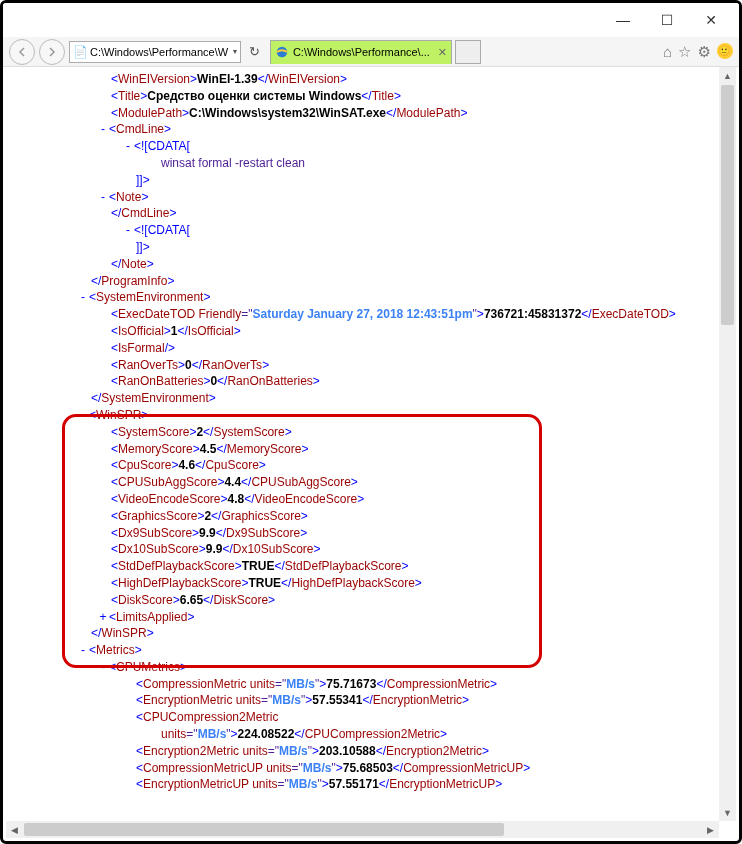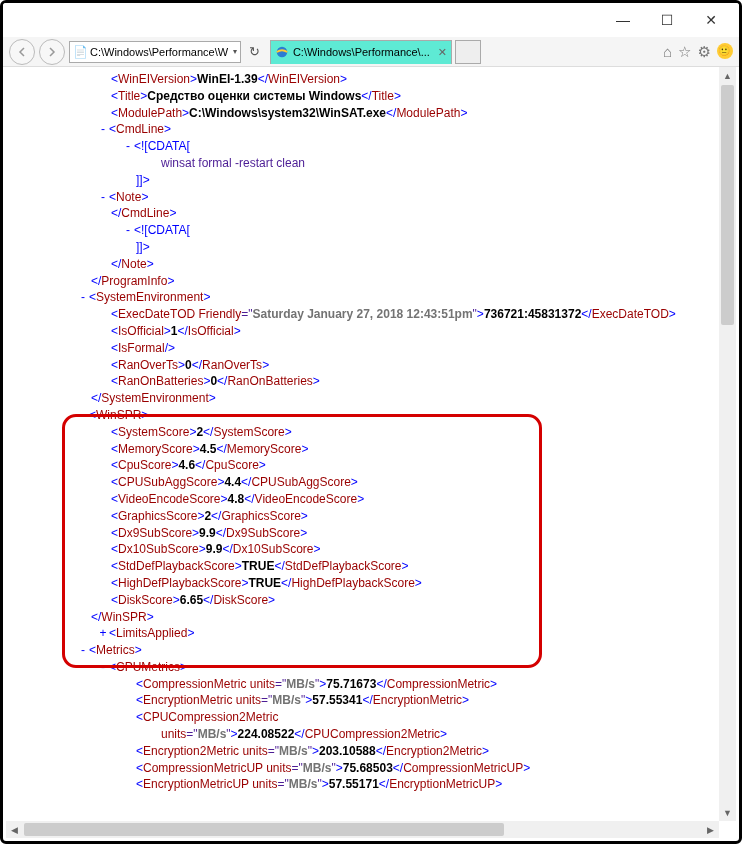--- a/index.html
+++ b/index.html
@@ -73,21 +73,21 @@
   }
   .refresh {
     font-size: 13px;
     color: #555;
     padding: 0 4px;
   }
   .tab {
     height: 24px;
     border: 1px solid #aaa;
     border-bottom: none;
-    background: #5eead4;
+    background: #bef264;
     display: flex;
     align-items: center;
     padding: 0 4px;
     font-size: 11px;
     width: 182px;
     margin-left: 2px;
   }
   .ie-icon {
     width: 14px;
     height: 14px;
@@ -146,21 +146,21 @@
     display: inline-block;
     width: 12px;
     margin-left: -14px;
     text-align: center;
     cursor: pointer;
   }
   .tag { color: #990000; }
   .angle { color: #0000ff; }
   .val { color: #000; font-weight: bold; }
   .attr { color: #990000; }
-  .attrval { color: #737373; font-weight: bold; }
+  .attrval { color: #3b82f6; font-weight: bold; }
   .txt { color: #4c1d95; }
   .highlight-box {
     position: absolute;
     border: 3px solid #d40000;
     border-radius: 14px;
     pointer-events: none;
   }
   .scrollbar-v {
     position: absolute;
     right: 3px;
@@ -303,22 +303,22 @@
   <div class="xml-line lev3"><span class="angle">&lt;</span><span class="tag">MemoryScore</span><span class="angle">&gt;</span><span class="val">4.5</span><span class="angle">&lt;/</span><span class="tag">MemoryScore</span><span class="angle">&gt;</span></div>
   <div class="xml-line lev3"><span class="angle">&lt;</span><span class="tag">CpuScore</span><span class="angle">&gt;</span><span class="val">4.6</span><span class="angle">&lt;/</span><span class="tag">CpuScore</span><span class="angle">&gt;</span></div>
   <div class="xml-line lev3"><span class="angle">&lt;</span><span class="tag">CPUSubAggScore</span><span class="angle">&gt;</span><span class="val">4.4</span><span class="angle">&lt;/</span><span class="tag">CPUSubAggScore</span><span class="angle">&gt;</span></div>
   <div class="xml-line lev3"><span class="angle">&lt;</span><span class="tag">VideoEncodeScore</span><span class="angle">&gt;</span><span class="val">4.8</span><span class="angle">&lt;/</span><span class="tag">VideoEncodeScore</span><span class="angle">&gt;</span></div>
   <div class="xml-line lev3"><span class="angle">&lt;</span><span class="tag">GraphicsScore</span><span class="angle">&gt;</span><span class="val">2</span><span class="angle">&lt;/</span><span class="tag">GraphicsScore</span><span class="angle">&gt;</span></div>
   <div class="xml-line lev3"><span class="angle">&lt;</span><span class="tag">Dx9SubScore</span><span class="angle">&gt;</span><span class="val">9.9</span><span class="angle">&lt;/</span><span class="tag">Dx9SubScore</span><span class="angle">&gt;</span></div>
   <div class="xml-line lev3"><span class="angle">&lt;</span><span class="tag">Dx10SubScore</span><span class="angle">&gt;</span><span class="val">9.9</span><span class="angle">&lt;/</span><span class="tag">Dx10SubScore</span><span class="angle">&gt;</span></div>
   <div class="xml-line lev3"><span class="angle">&lt;</span><span class="tag">StdDefPlaybackScore</span><span class="angle">&gt;</span><span class="val">TRUE</span><span class="angle">&lt;/</span><span class="tag">StdDefPlaybackScore</span><span class="angle">&gt;</span></div>
   <div class="xml-line lev3"><span class="angle">&lt;</span><span class="tag">HighDefPlaybackScore</span><span class="angle">&gt;</span><span class="val">TRUE</span><span class="angle">&lt;/</span><span class="tag">HighDefPlaybackScore</span><span class="angle">&gt;</span></div>
   <div class="xml-line lev3"><span class="angle">&lt;</span><span class="tag">DiskScore</span><span class="angle">&gt;</span><span class="val">6.65</span><span class="angle">&lt;/</span><span class="tag">DiskScore</span><span class="angle">&gt;</span></div>
+  <div class="xml-line lev3"><span class="toggle">+</span><span class="angle">&lt;</span><span class="tag">LimitsApplied</span><span class="angle">&gt;</span></div>
   <div class="xml-line lev2"><span class="angle">&lt;/</span><span class="tag">WinSPR</span><span class="angle">&gt;</span></div>
-  <div class="xml-line lev3"><span class="toggle">+</span><span class="angle">&lt;</span><span class="tag">LimitsApplied</span><span class="angle">&gt;</span></div>
 
   <div class="xml-line lev2"><span class="toggle">-</span><span class="angle">&lt;</span><span class="tag">Metrics</span><span class="angle">&gt;</span></div>
   <div class="xml-line lev3"><span class="toggle">-</span><span class="angle">&lt;</span><span class="tag">CPUMetrics</span><span class="angle">&gt;</span></div>
 
   <div class="xml-line lev4"><span class="angle">&lt;</span><span class="tag">CompressionMetric </span><span class="attr">units</span><span class="txt">="</span><span class="attrval">MB/s</span><span class="txt">"</span><span class="angle">&gt;</span><span class="val">75.71673</span><span class="angle">&lt;/</span><span class="tag">CompressionMetric</span><span class="angle">&gt;</span></div>
 
   <div class="xml-line lev4"><span class="angle">&lt;</span><span class="tag">EncryptionMetric </span><span class="attr">units</span><span class="txt">="</span><span class="attrval">MB/s</span><span class="txt">"</span><span class="angle">&gt;</span><span class="val">57.55341</span><span class="angle">&lt;/</span><span class="tag">EncryptionMetric</span><span class="angle">&gt;</span></div>
 
   <div class="xml-line lev4"><span class="angle">&lt;</span><span class="tag">CPUCompression2Metric</span></div>
   <div class="xml-line lev5"><span class="attr">units</span><span class="txt">="</span><span class="attrval">MB/s</span><span class="txt">"</span><span class="angle">&gt;</span><span class="val">224.08522</span><span class="angle">&lt;/</span><span class="tag">CPUCompression2Metric</span><span class="angle">&gt;</span></div>

